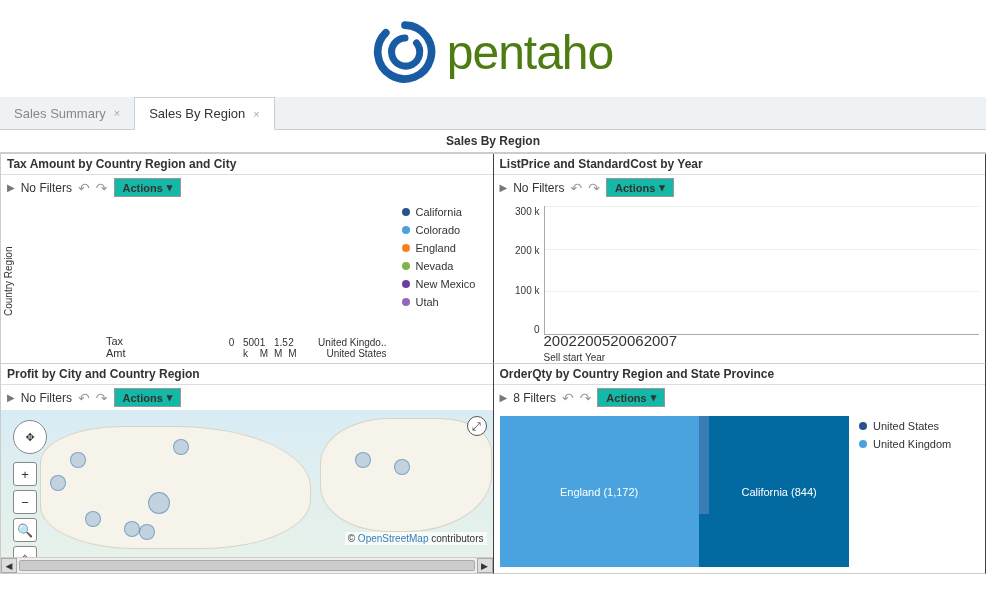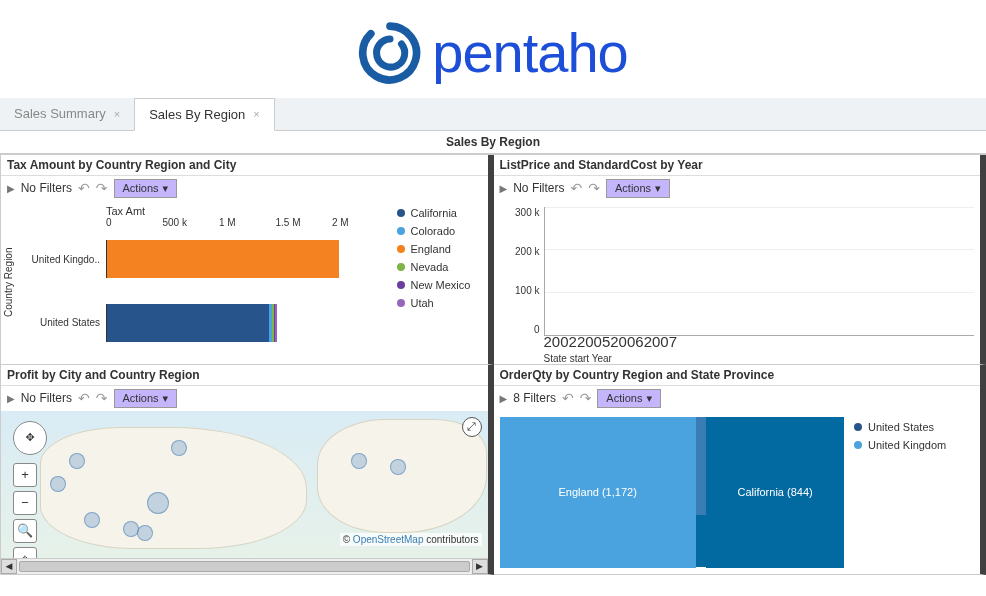--- a/index.html
+++ b/index.html
@@ -1,37 +1,37 @@
 <!DOCTYPE html>
 <html><head>
 <meta charset="utf-8">
 <style>
 * { box-sizing: border-box; margin: 0; padding: 0; }
 body { font-family: Arial, Helvetica, sans-serif; font-size: 12px; color: #333; background: #fff; width: 986px; }
 .logo-area { text-align: center; padding: 20px 0 10px; }
 .logo-wrap { display: inline-flex; align-items: center; gap: 10px; }
-.logo-text { font-size: 56px; font-weight: 400; color: #1d4ed8; letter-spacing: -1px; }
+.logo-text { font-size: 48px; font-weight: 400; color: #4d7c0f; letter-spacing: -1px; }
 .tabs { display: flex; background: #eef2f5; border-bottom: 1px solid #ccc; }
 .tab { padding: 8px 14px; font-size: 13px; color: #888; cursor: pointer; display: flex; align-items: center; gap: 8px; }
 .tab.active { background: #fff; border: 1px solid #ccc; border-bottom: 1px solid #fff; margin-bottom: -1px; color: #333; }
 .tab .close { color: #aaa; font-size: 11px; }
 .page-title { text-align: center; font-weight: bold; padding: 4px; border-bottom: 1px solid #ccc; font-size: 12px; }
 .grid { display: grid; grid-template-columns: 1fr 1fr; grid-template-rows: 210px 210px; border-left: 1px solid #ccc; border-top: 1px solid #ccc; }
-.panel { border-right: 6px solid #404040; border-bottom: 1px solid #ccc; display: flex; flex-direction: column; overflow: hidden; }
+.panel { border-right: 1px solid #404040; border-bottom: 1px solid #ccc; display: flex; flex-direction: column; overflow: hidden; }
 .panel-title { font-weight: bold; font-size: 12px; padding: 3px 6px; border-bottom: 1px solid #ddd; }
 .panel-toolbar { display: flex; align-items: center; gap: 6px; padding: 3px 6px; font-size: 12px; }
 .tri { color: #777; font-size: 10px; }
 .undo, .redo { color: #999; font-size: 14px; cursor: pointer; }
-.actions-btn { background: #c4b5fd; border: 1px solid #999; padding: 2px 8px; font-size: 11px; cursor: pointer; display: inline-flex; align-items: center; gap: 4px; }
+.actions-btn { background: #14b8a6; border: 1px solid #999; padding: 2px 8px; font-size: 11px; cursor: pointer; display: inline-flex; align-items: center; gap: 4px; font-weight: bold; }
 .panel-body { flex: 1; position: relative; overflow: hidden; }
 
 
 .taxchart { display: flex; height: 100%; }
 .taxchart .ylabel { writing-mode: vertical-rl; transform: rotate(180deg); font-size: 10px; text-align: center; padding: 2px; color: #333; }
-.taxchart .plot { flex: 1; display: flex; flex-direction: column; padding: 4px 4px 4px 0; }
+.taxchart .plot { flex: 1; display: flex; padding: 4px 4px 4px 0; align-items: flex-end; }
 .taxchart .axistitle { font-size: 11px; color: #333; margin-left: 90px; }
 .taxchart .xticks { display: flex; font-size: 10px; color: #333; margin-left: 90px; }
 .taxchart .xticks span { flex: 1; text-align: left; }
 .taxchart .bars { flex: 1; }
 .taxchart .row { display: flex; align-items: center; height: 48%; }
 .taxchart .rowlabel { width: 90px; font-size: 10px; text-align: right; padding-right: 6px; }
 .taxchart .bar-track { flex: 1; height: 60%; position: relative; border-left: 1px solid #333; }
 .taxchart .bar-seg { position: absolute; top: 0; bottom: 0; }
 .taxchart .legend { width: 95px; font-size: 11px; padding: 6px 4px; }
 .leg-item { display: flex; align-items: center; gap: 6px; margin-bottom: 6px; }
@@ -215,21 +215,21 @@
               <div class="vbar" style="height:74%;background:#28548c"></div>
               <div class="vbar" style="height:44.3%;background:#4aa3df"></div>
             </div>
           </div>
           <div class="xaxis">
             <span>2002</span>
             <span>2005</span>
             <span>2006</span>
             <span>2007</span>
           </div>
-          <div class="xaxis-title">State start Year</div>
+          <div class="xaxis-title">Sell start Year</div>
         </div>
       </div>
     </div>
   </div>
 
   <div class="panel">
     <div class="panel-title">Profit by City and Country Region</div>
     <div class="panel-toolbar">
       <span class="tri">▶</span>
       <span>No Filters</span>

